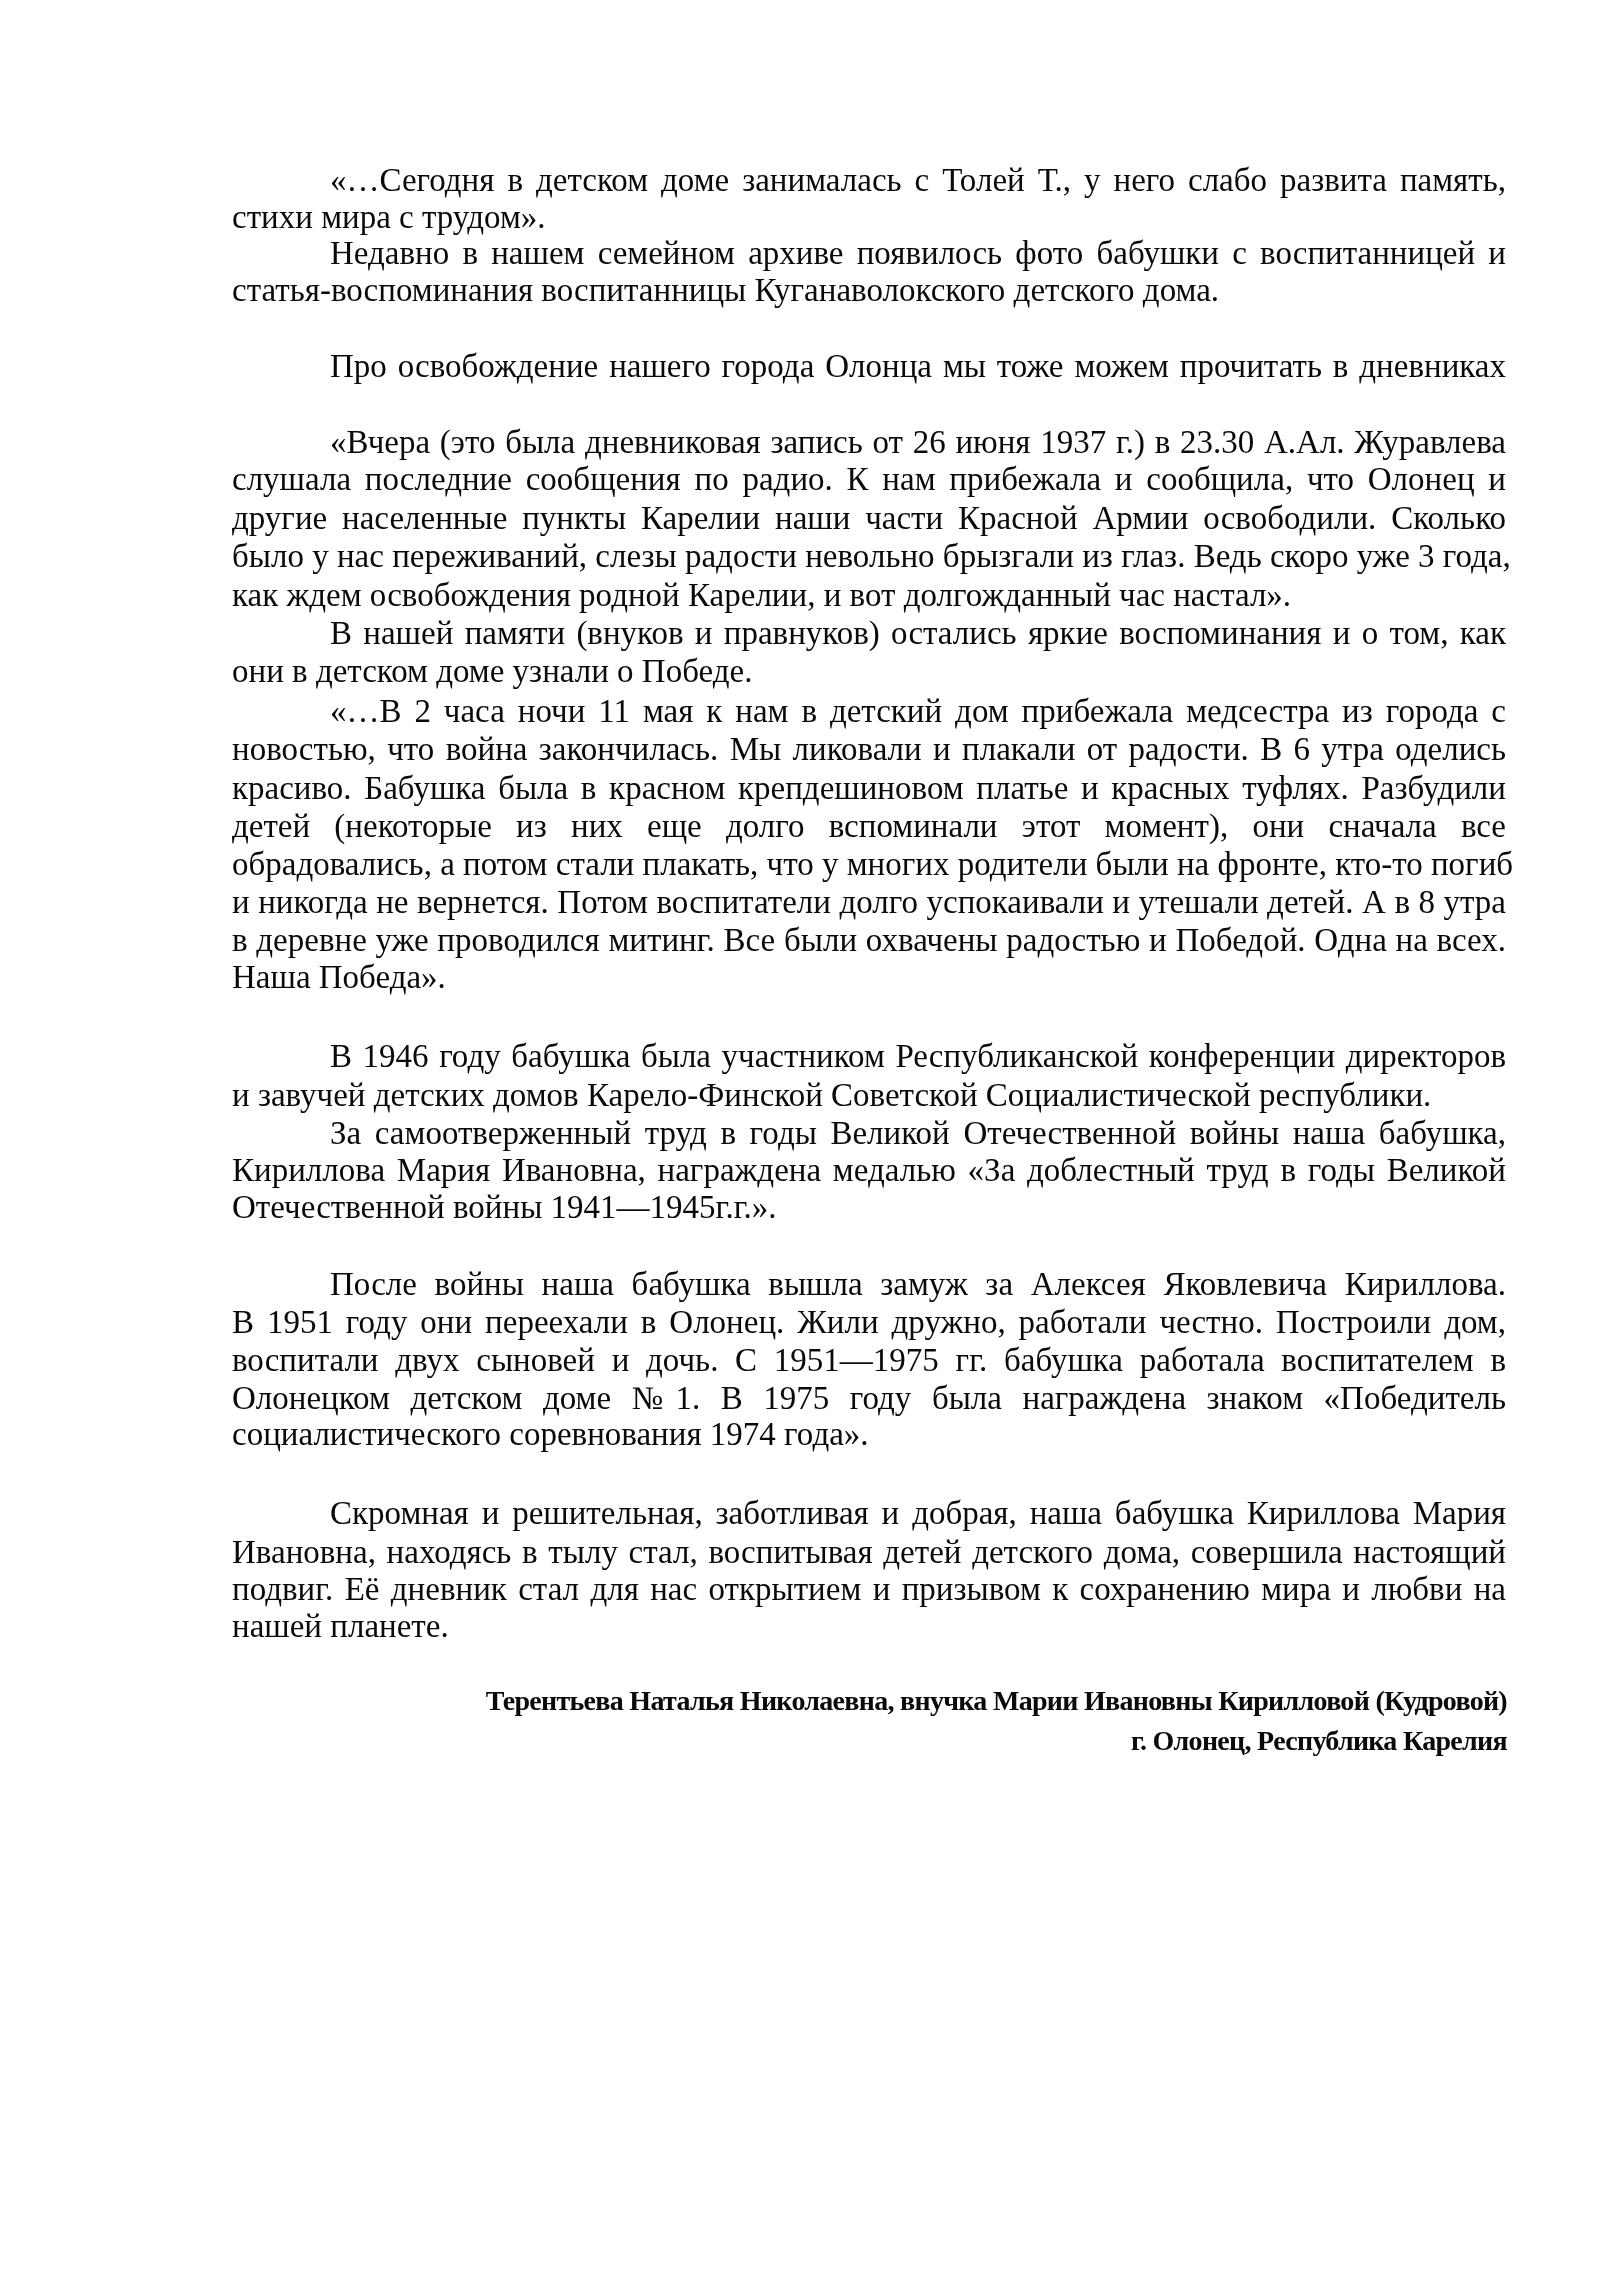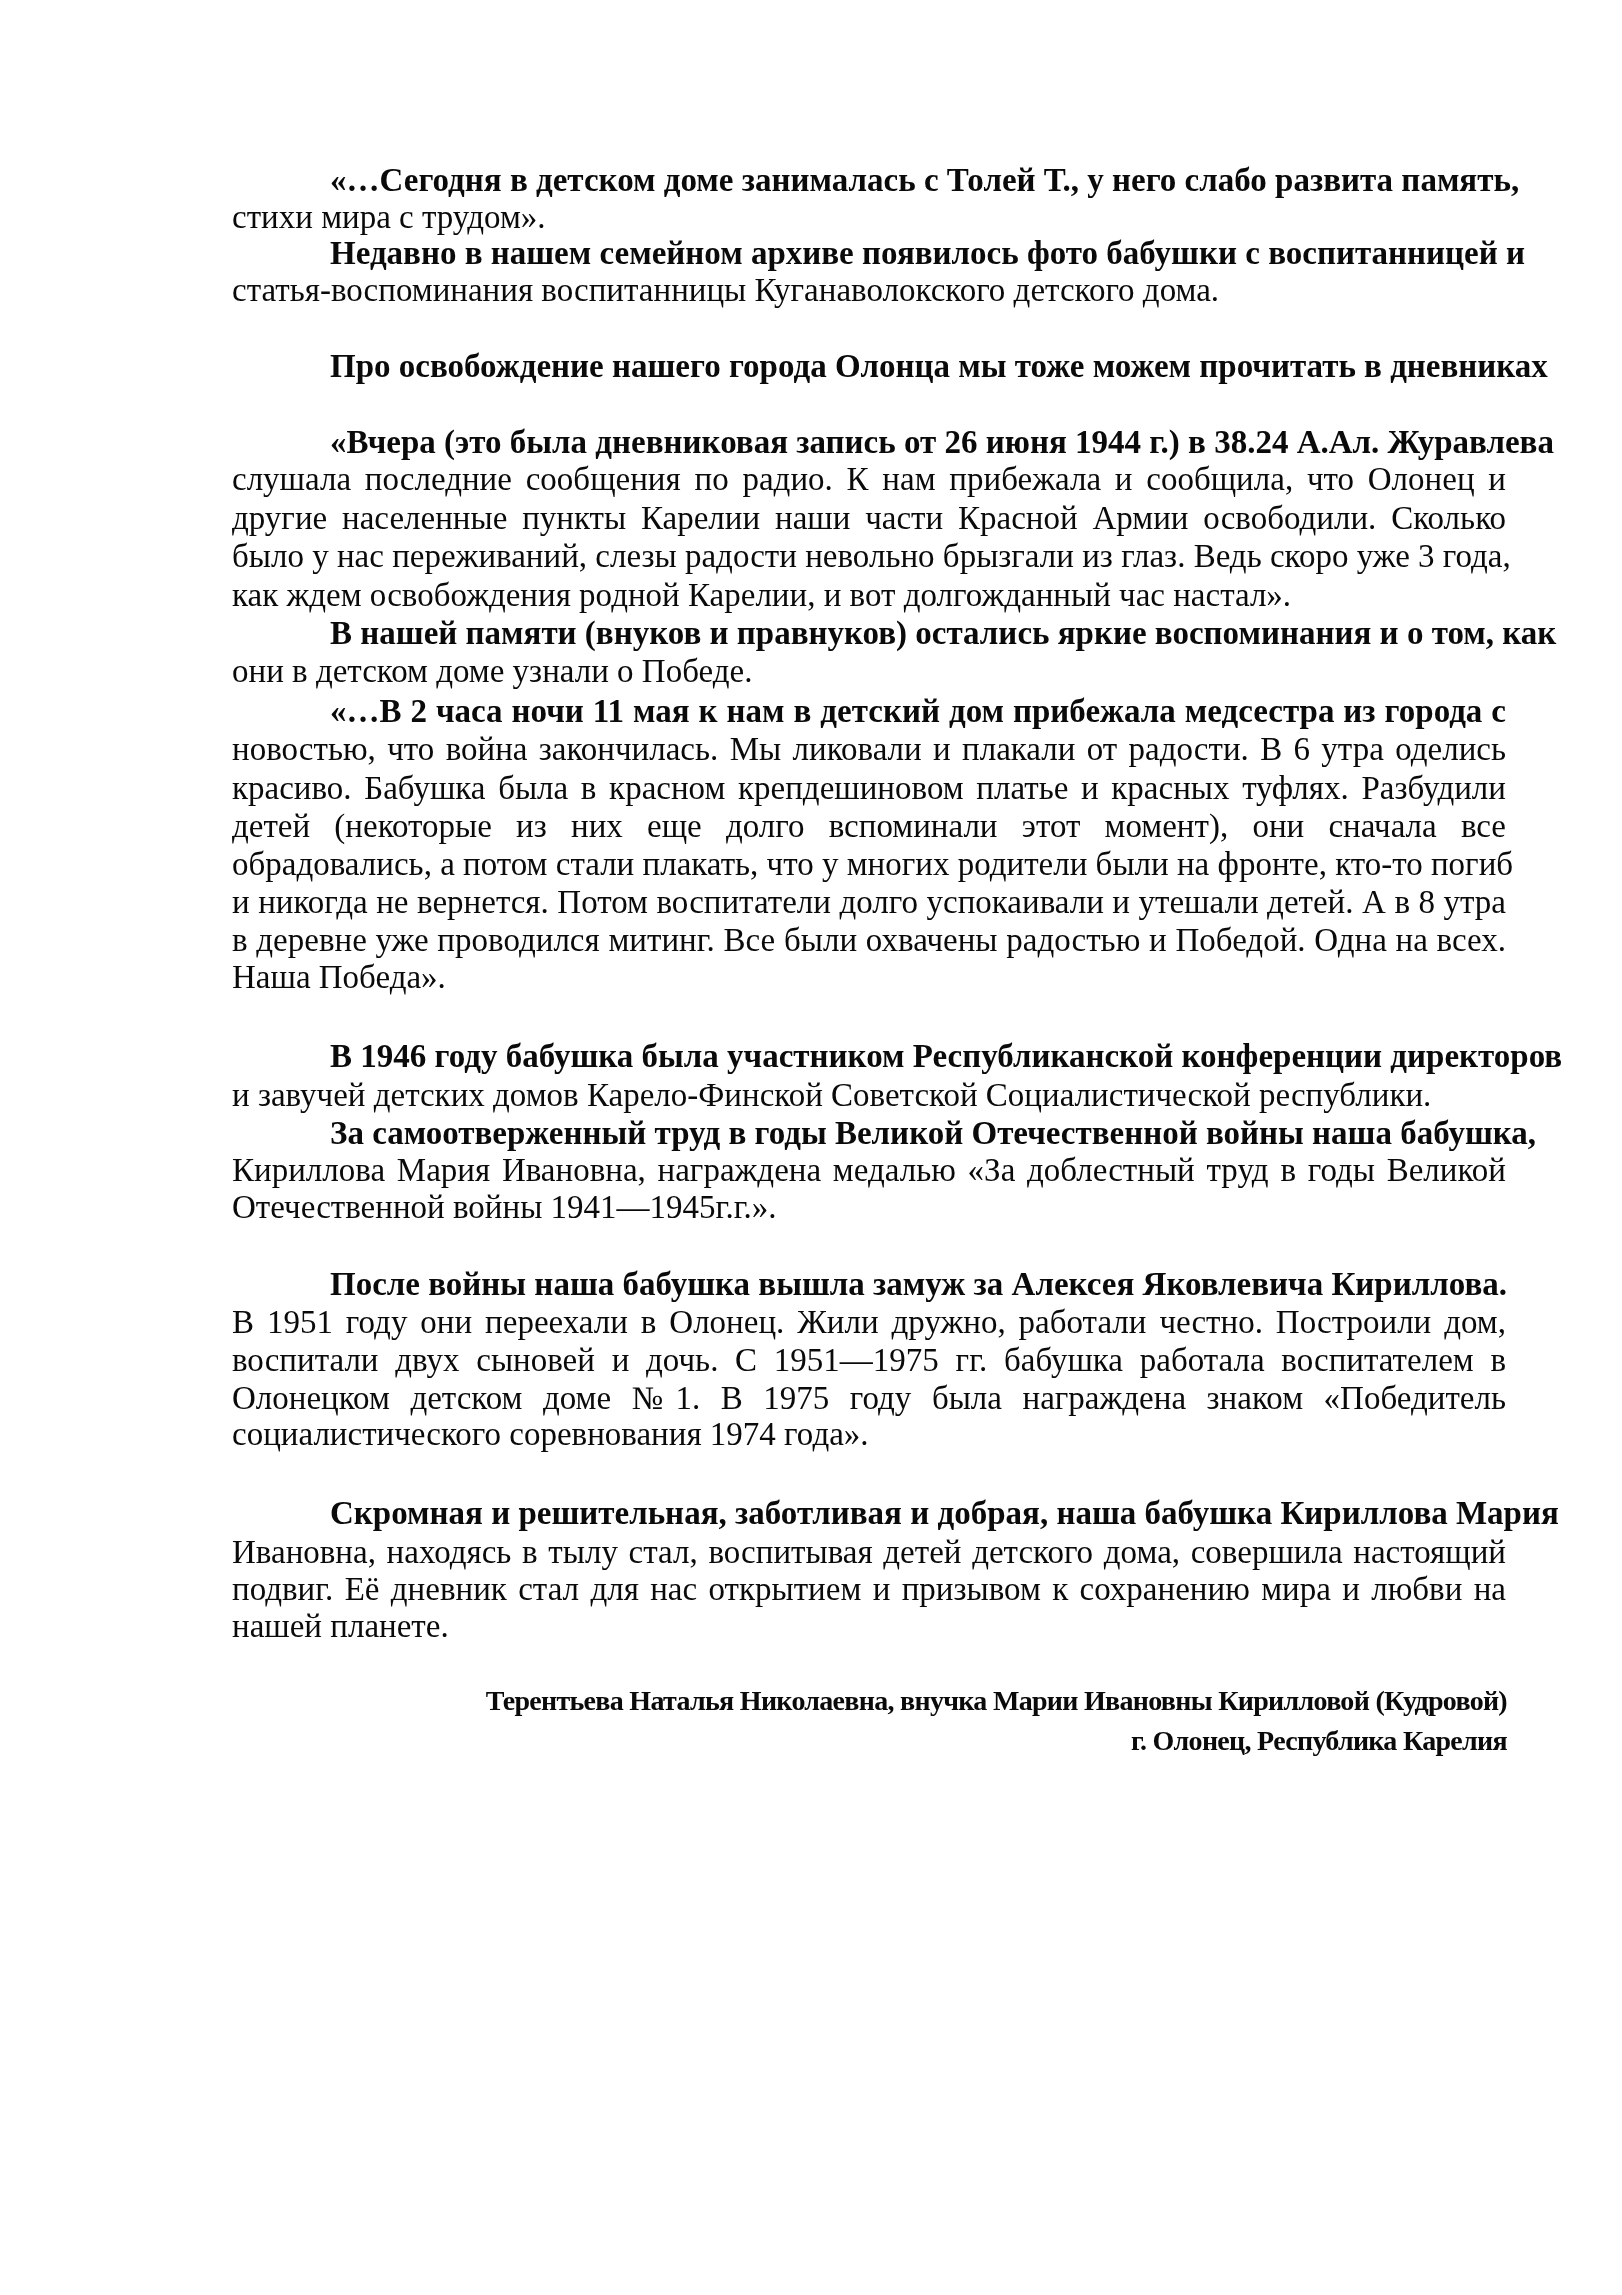--- a/index.html
+++ b/index.html
@@ -16,21 +16,21 @@
     position: absolute;
     left: 232px;
     width: 1274px;
     font-size: 33px;
     line-height: 38px;
     height: 38px;
     white-space: nowrap;
     text-align: justify;
     text-align-last: justify;
   }
-  .line.indent { left: 330px; width: 1176px; font-weight: bold; }
+  .line.indent { left: 330px; width: 1176px; }
   .line.last { text-align-last: left; }
   .sig {
     position: absolute;
     right: 116px;
     font-size: 28px;
     line-height: 38px;
     font-weight: bold;
     white-space: nowrap;
     text-align: right;
     letter-spacing: -0.7px;
@@ -42,21 +42,21 @@
 <div id="page">
 
   <div class="line indent" style="top:161px">«…Сегодня в детском доме занималась с Толей Т., у него слабо развита память,</div>
   <div class="line last" style="top:198px">стихи мира с трудом».</div>
 
   <div class="line indent" style="top:234px">Недавно в нашем семейном архиве появилось фото бабушки с воспитанницей и</div>
   <div class="line last" style="top:271px">статья-воспоминания воспитанницы Куганаволокского детского дома.</div>
 
   <div class="line indent" style="top:347px">Про освобождение нашего города Олонца мы тоже можем прочитать в дневниках</div>
 
-  <div class="line indent" style="top:423px">«Вчера (это была дневниковая запись от 26 июня 1944 г.) в 38.24 А.Ал. Журавлева</div>
+  <div class="line indent" style="top:423px">«Вчера (это была дневниковая запись от 26 июня 1937 г.) в 23.30 А.Ал. Журавлева</div>
   <div class="line" style="top:460px">слушала последние сообщения по радио. К нам прибежала и сообщила, что Олонец и</div>
   <div class="line" style="top:499px">другие населенные пункты Карелии наши части Красной Армии освободили. Сколько</div>
   <div class="line" style="top:537px">было у нас переживаний, слезы радости невольно брызгали из глаз. Ведь скоро уже 3 года,</div>
   <div class="line last" style="top:576px">как ждем освобождения родной Карелии, и вот долгожданный час настал».</div>
 
   <div class="line indent" style="top:614px">В нашей памяти (внуков и правнуков) остались яркие воспоминания и о том, как</div>
   <div class="line last" style="top:652px">они в детском доме узнали о Победе.</div>
 
   <div class="line indent" style="top:692px">«…В 2 часа ночи 11 мая к нам в детский дом прибежала медсестра из города с</div>
   <div class="line" style="top:730px">новостью, что война закончилась. Мы ликовали и плакали от радости. В 6 утра оделись</div>

